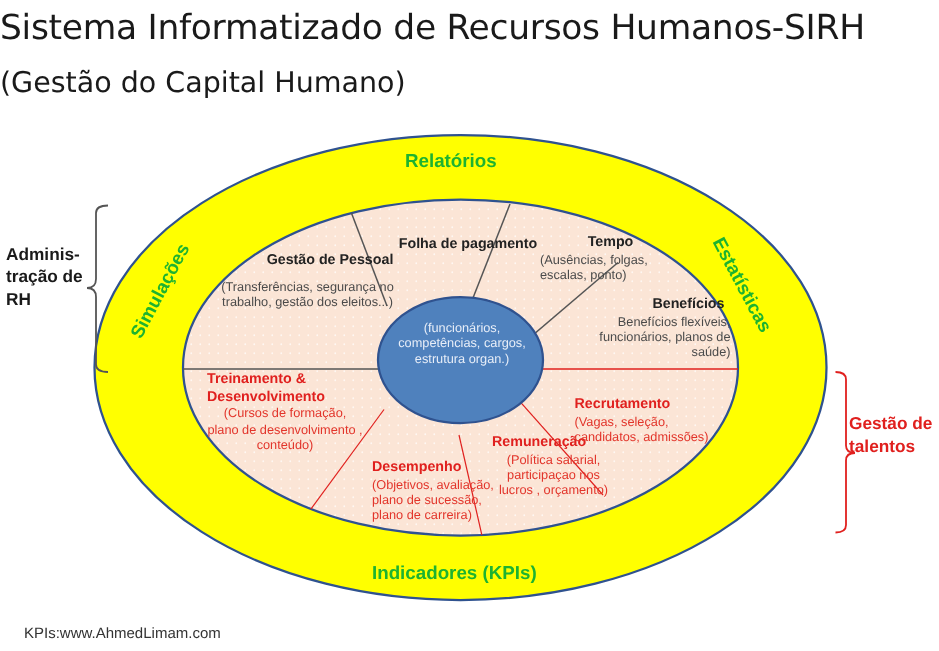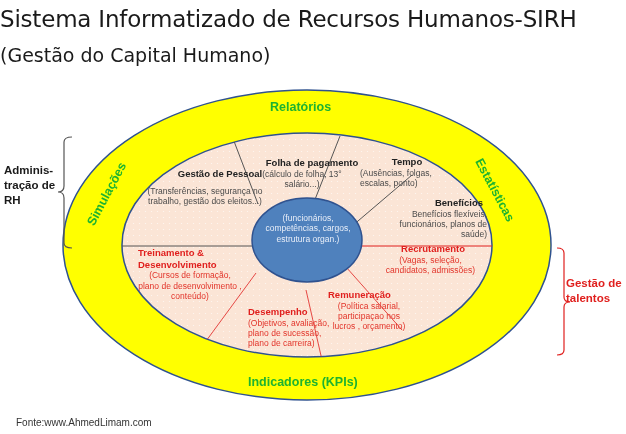--- a/index.html
+++ b/index.html
@@ -65,21 +65,20 @@
 <div class="lbl" style="left:255px;top:213px;width:106px;">
   <div style="font-size:8.5px;color:#e8eef8;">(funcionários, competências, cargos, estrutura organ.)</div>
 </div>
 
 <div class="lbl" style="left:142px;top:168px;width:126px;">
   <div class="head-dark" style="padding-left:30px;">Gestão de Pessoal</div>
   <div class="desc-dark" style="margin-top:6px;">(Transferências, segurança no trabalho, gestão dos eleitos...)</div>
 </div>
 <div class="lbl" style="left:262px;top:147px;width:100px;text-align:center;margin-top:10px;">
   <div class="head-dark">Folha de pagamento</div>
-  <div class="desc-dark" style="width:80px;">(cálculo de folha, 13° salário...)</div>
 </div>
 <div class="lbl" style="left:360px;top:156px;width:80px;">
   <div class="head-dark" style="text-align:center;padding-left:14px;">Tempo</div>
   <div class="desc-dark" style="text-align:left;">(Ausências, folgas, escalas, ponto)</div>
 </div>
 <div class="lbl" style="left:395px;top:197px;width:92px;text-align:right;">
   <div class="head-dark" style="padding-right:4px;">Benefícios</div>
   <div class="desc-dark">Benefícios flexíveis, funcionários, planos de saúde)</div>
 </div>
 
@@ -88,21 +87,21 @@
   <div class="desc-red" style="width:104px;">(Cursos de formação, plano de desenvolvimento , conteúdo)</div>
 </div>
 <div class="lbl" style="left:248px;top:306px;width:82px;text-align:left;">
   <div class="head-red">Desempenho</div>
   <div class="desc-red">(Objetivos, avaliação, plano de sucessão, plano de carreira)</div>
 </div>
 <div class="lbl" style="left:328px;top:289px;width:82px;">
   <div class="head-red" style="text-align:left;">Remuneração</div>
   <div class="desc-red">(Política salarial, participaçao nos lucros , orçamento)</div>
 </div>
-<div class="lbl" style="left:383px;top:243px;width:100px;text-align:center;">
+<div class="lbl" style="left:383px;top:264px;width:100px;text-align:left;">
   <div class="head-red">Recrutamento</div>
   <div class="desc-red" style="width:95px;">(Vagas,  seleção, candidatos, admissões)</div>
 </div>
 
 <div class="side" style="left:4px;top:163px;width:56px;color:#1a1a1a;">Adminis- tração de RH</div>
 <div class="side" style="left:566px;top:276px;width:60px;color:#e0201e;">Gestão de talentos</div>
 
-<div class="footer">Fonte:www.AhmedLimam.com</div>
+<div class="footer">KPIs:www.AhmedLimam.com</div>
 
 </body></html>

